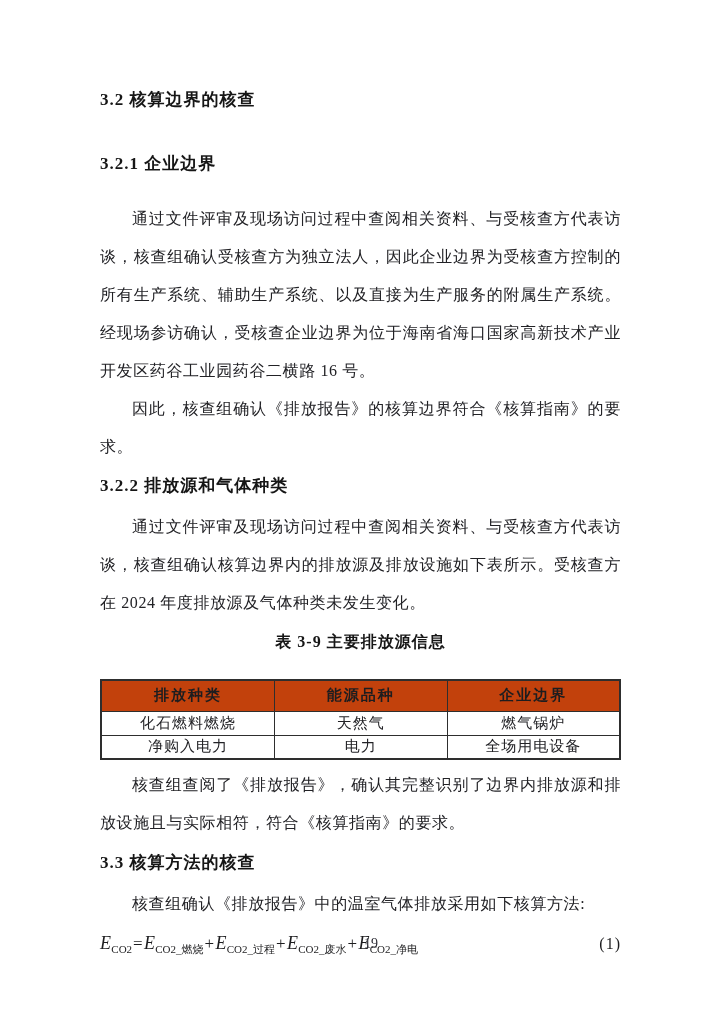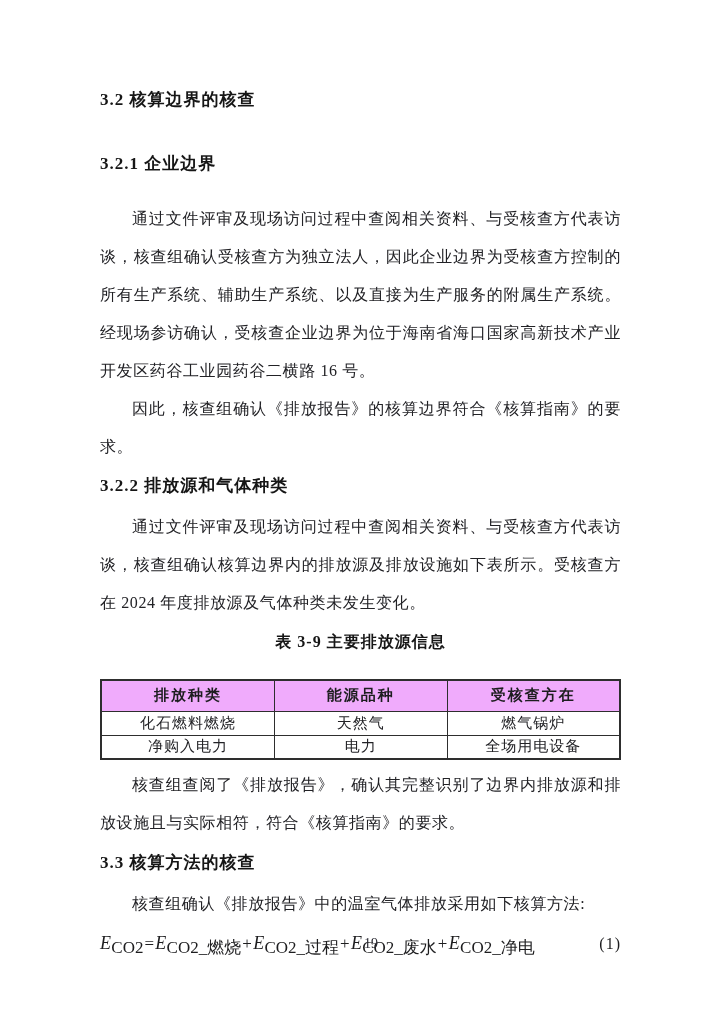--- a/index.html
+++ b/index.html
@@ -50,21 +50,21 @@
     letter-spacing: 1px;
     color: #161616;
   }
   table.emission-table {
     width: 100%;
     border-collapse: collapse;
     border: 2px solid #2e2e2e;
     margin-bottom: 6px;
   }
   table.emission-table th {
-    background: #f0abfc;
+    background: #c2410c;
     border: 1px solid #2e2e2e;
     font-size: 15px;
     font-weight: bold;
     letter-spacing: 2px;
     height: 31px;
     text-align: center;
     vertical-align: middle;
   }
   table.emission-table td {
     border: 1px solid #2e2e2e;
@@ -86,21 +86,21 @@
     letter-spacing: 0.3px;
     color: #1d1d1f;
     white-space: nowrap;
   }
   .formula .var {
     font-style: italic;
     font-family: "Liberation Serif", "DejaVu Serif", serif;
     font-size: 18px;
   }
   .formula sub {
-    font-size: 17px;
+    font-size: 11px;
     font-style: normal;
     letter-spacing: 0;
   }
   .formula .op { padding: 0 1px; }
   .formula-number {
     font-size: 16px;
     letter-spacing: 1px;
     color: #1d1d1f;
   }
   .page-footer {
@@ -130,21 +130,21 @@
 
     <p class="body-para">通过文件评审及现场访问过程中查阅相关资料、与受核查方代表访谈，核查组确认核算边界内的排放源及排放设施如下表所示。受核查方在 2024 年度排放源及气体种类未发生变化。</p>
 
     <div class="table-title">表 3-9 主要排放源信息</div>
 
     <table class="emission-table">
       <thead>
         <tr>
           <th style="width:33.4%">排放种类</th>
           <th style="width:33.3%">能源品种</th>
-          <th style="width:33.3%">受核查方在</th>
+          <th style="width:33.3%">企业边界</th>
         </tr>
       </thead>
       <tbody>
         <tr>
           <td>化石燃料燃烧</td>
           <td>天然气</td>
           <td>燃气锅炉</td>
         </tr>
         <tr>
           <td>净购入电力</td>

